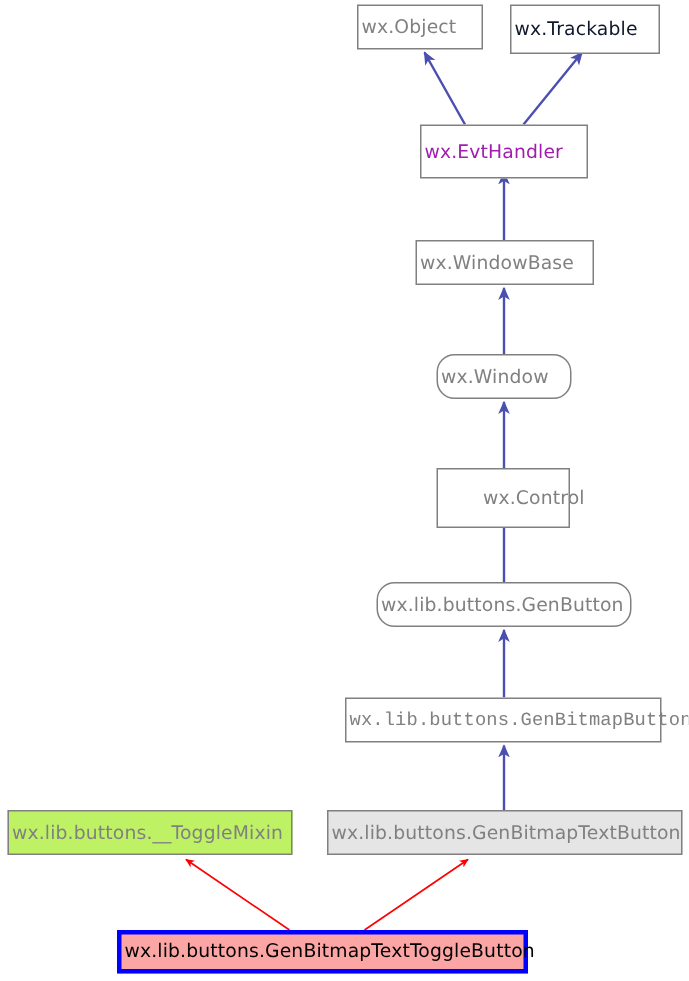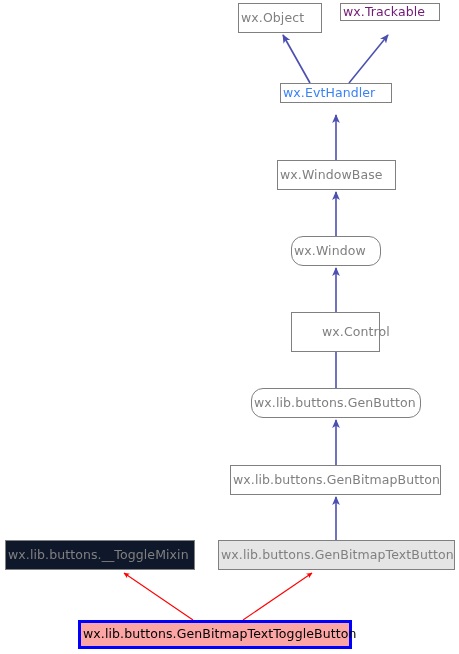--- a/index.html
+++ b/index.html
@@ -70,42 +70,42 @@
       <line x1="336" y1="312" x2="336" y2="268" stroke="#4b50b0" stroke-width="1.6" marker-end="url(#arrow-inherit)"></line>
       <line x1="336" y1="388" x2="336" y2="344" stroke="#4b50b0" stroke-width="1.6" marker-end="url(#arrow-inherit)"></line>
       <line x1="336" y1="465" x2="336" y2="420" stroke="#4b50b0" stroke-width="1.6" marker-end="url(#arrow-inherit)"></line>
       <line x1="336" y1="540" x2="336" y2="497" stroke="#4b50b0" stroke-width="1.6" marker-end="url(#arrow-inherit)"></line>
       <line x1="193" y1="620" x2="124" y2="573" stroke="#ff0000" stroke-width="1.1" marker-end="url(#arrow-direct-base)"></line>
       <line x1="243" y1="620" x2="312" y2="573" stroke="#ff0000" stroke-width="1.1" marker-end="url(#arrow-direct-base)"></line>
     </svg>
 <div class="node" style="left: 238px; top: 3px; width: 84px; height: 30px; background: rgb(255, 255, 255); border-color: rgb(128, 128, 128); color: rgb(128, 128, 128);">
       <span class="node-label">wx.Object</span>
     </div>
-    <div class="node" style="left: 340px; top: 3px; width: 100px; height: 18px; background: rgb(255, 255, 255); border-color: rgb(128, 128, 128); color: #701a75;">
+    <div class="node" style="left: 340px; top: 3px; width: 100px; height: 33px; background: rgb(255, 255, 255); border-color: rgb(128, 128, 128); color: #0f172a;">
       <span class="node-label">wx.Trackable</span>
     </div>
-    <div class="node" style="left: 280px; top: 83px; width: 112px; height: 20px; background: rgb(255, 255, 255); border-color: rgb(128, 128, 128); color: #3b82f6;">
+    <div class="node" style="left: 280px; top: 83px; width: 112px; height: 36px; background: rgb(255, 255, 255); border-color: rgb(128, 128, 128); color: #a21caf;">
       <span class="node-label">wx.EvtHandler</span>
     </div>
     <div class="node" style="left: 277px; top: 160px; width: 119px; height: 30px; background: rgb(255, 255, 255); border-color: rgb(128, 128, 128); color: rgb(128, 128, 128);">
       <span class="node-label">wx.WindowBase</span>
     </div>
     <div class="node" style="left: 291px; top: 236px; width: 90px; height: 30px; background: rgb(255, 255, 255); border-color: rgb(128, 128, 128); color: rgb(128, 128, 128); border-radius: 12px;">
       <span class="node-label">wx.Window</span>
     </div>
     <div class="node" style="left: 291px; top: 312px; width: 89px; height: 40px; background: rgb(255, 255, 255); border-color: rgb(128, 128, 128); color: rgb(128, 128, 128); padding-left: 28px;">
       <span class="node-label">wx.Control</span>
     </div>
     <div class="node" style="left: 251px; top: 388px; width: 170px; height: 30px; background: rgb(255, 255, 255); border-color: rgb(128, 128, 128); color: rgb(128, 128, 128); border-radius: 12px;">
       <span class="node-label">wx.lib.buttons.GenButton</span>
     </div>
-    <div class="node" style="left: 230px; top: 465px; width: 211px; height: 30px; background: rgb(255, 255, 255); border-color: rgb(128, 128, 128); color: rgb(128, 128, 128);">
+    <div class="node" style="left: 230px; top: 465px; width: 211px; height: 30px; background: rgb(255, 255, 255); border-color: rgb(128, 128, 128); color: rgb(128, 128, 128); font-family: Liberation Mono, monospace;">
       <span class="node-label">wx.lib.buttons.GenBitmapButton</span>
     </div>
-    <div class="node" style="left: 5px; top: 540px; width: 190px; height: 30px; background: #0f172a; border-color: rgb(128, 128, 128); color: rgb(128, 128, 128);">
+    <div class="node" style="left: 5px; top: 540px; width: 190px; height: 30px; background: #bef264; border-color: rgb(128, 128, 128); color: rgb(128, 128, 128);">
       <span class="node-label">wx.lib.buttons.__ToggleMixin</span>
     </div>
     <div class="node" style="left: 218px; top: 540px; width: 237px; height: 30px; background: #e5e5e5; border-color: rgb(128, 128, 128); color: rgb(128, 128, 128);">
       <span class="node-label">wx.lib.buttons.GenBitmapTextButton</span>
     </div>
     <div class="node highlight" style="left: 78px; top: 620px; width: 274px; height: 29px; background: #fca5a5; border-color: rgb(0, 0, 255); color: rgb(0, 0, 0);">
       <span class="node-label">wx.lib.buttons.GenBitmapTextToggleButton</span>
     </div>
   </div>
 

